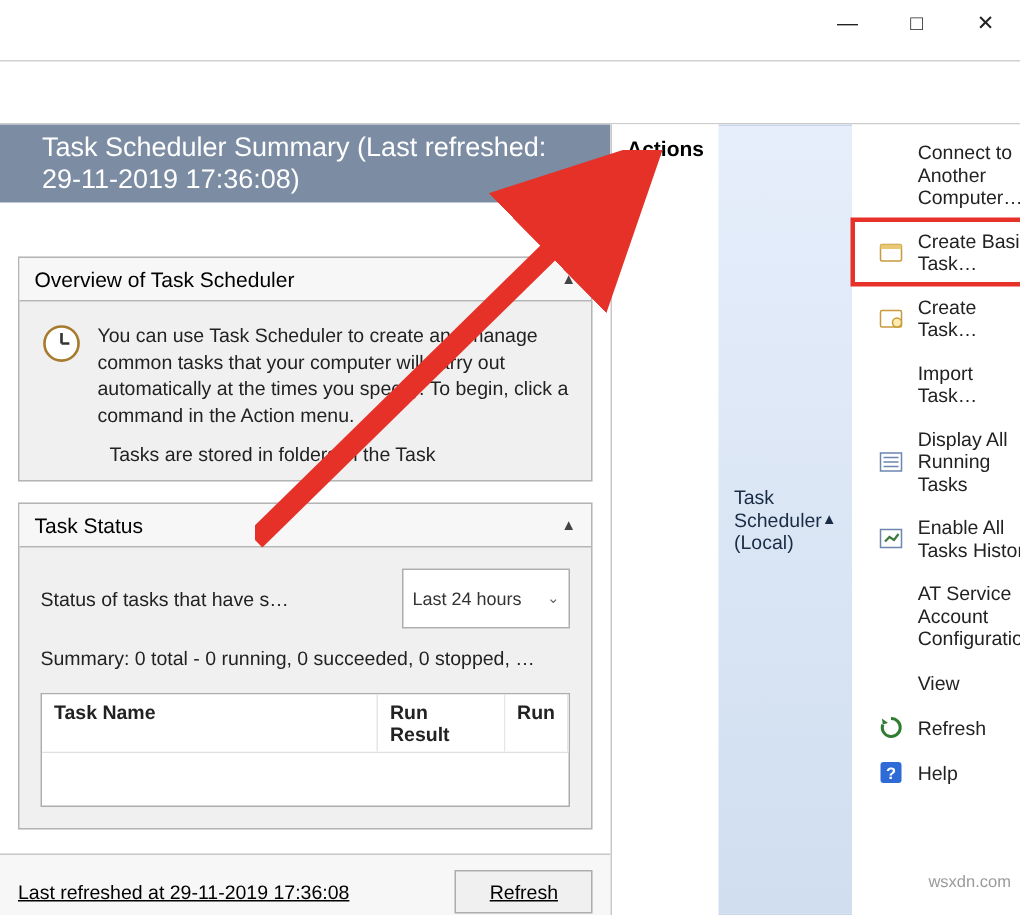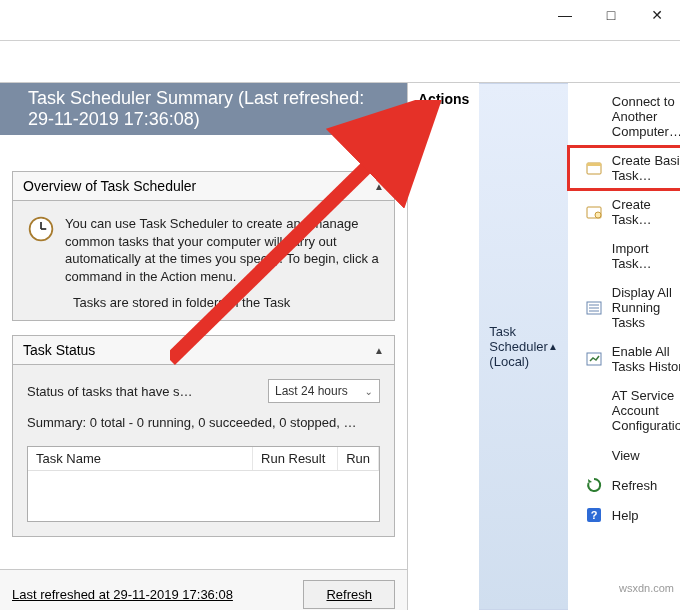--- a/index.html
+++ b/index.html
@@ -14,25 +14,25 @@
   .panel-area { padding: 12px; height: 410px; overflow: hidden; position: relative; margin-top: 24px; }
   .panel { border: 1px solid #b5b5b5; background: #f0f0f0; margin-bottom: 14px; }
   .panel-header { background: #f7f7f7; border-bottom: 1px solid #b5b5b5; padding: 6px 10px; font-size: 14px; display: flex; justify-content: space-between; align-items: center; }
   .panel-header .tri { font-size: 10px; color: #444; }
   .overview-body { display: flex; gap: 10px; padding: 14px 14px 10px; font-size: 13px; color: #222; }
   .clock-icon svg { width: 28px; height: 28px; }
   .overview-text { line-height: 1.35; }
   .folders-note { padding: 0 14px 10px 60px; font-size: 13px; color: #222; }
   .status-body { padding: 14px; font-size: 13px; color: #222; }
   .status-row { display: flex; align-items: center; justify-content: space-between; margin-bottom: 12px; }
-  .dropdown { width: 112px; height: 24px; border: 1px solid #adadad; background: #fff; padding: 2px 6px; font-size: 12px; display: flex; justify-content: space-between; align-items: center; color: #333; }
+  .dropdown { width: 112px; height: 40px; border: 1px solid #adadad; background: #fff; padding: 2px 6px; font-size: 12px; display: flex; justify-content: space-between; align-items: center; color: #333; }
   .dropdown .chev { font-size: 10px; color: #666; }
   .summary-line { margin-bottom: 16px; white-space: nowrap; overflow: hidden; text-overflow: ellipsis; }
   .table-wrap { border: 1px solid #adadad; background: #fff; height: 76px; }
-  .table-head { display: flex; font-size: 13px; color: #222; border-bottom: 1px solid #e0e0e0; }
+  .table-head { display: flex; font-size: 13px; color: #222; border-bottom: 1px solid #e0e0e0; font-weight: bold; }
   .th { padding: 4px 8px; border-right: 1px solid #e6e6e6; background: #fff; }
   .th1 { width: 240px; } .th2 { width: 90px; } .th3 { flex: 1; }
   .bottom-bar { border-top: 1px solid #c8c8c8; display: flex; align-items: center; justify-content: space-between; padding: 10px 12px; font-size: 13px; background: #f7f7f7; text-decoration: underline; }
   .refresh-btn { padding: 6px 22px; border: 1px solid #adadad; background: #f0f0f0; font-size: 13px; }
   .actions-header { padding: 8px 10px; font-weight: 600; font-size: 14px; background: #fff; }
   .actions-scope { background: linear-gradient(#e6eefb,#d0deef); padding: 6px 10px; font-size: 13px; border-top: 1px solid #c9d5ea; border-bottom: 1px solid #c9d5ea; display: flex; justify-content: space-between; align-items: center; color: #1a2b45; }
   .actions-scope .tri { font-size: 10px; }
   .actions-list { padding: 4px 0; }
   .action-item { display: flex; align-items: center; gap: 10px; padding: 7px 30px 7px 18px; font-size: 13px; color: #222; cursor: default; }
   .action-item .ico { width: 16px; height: 16px; flex: none; display: flex; align-items: center; justify-content: center; }

